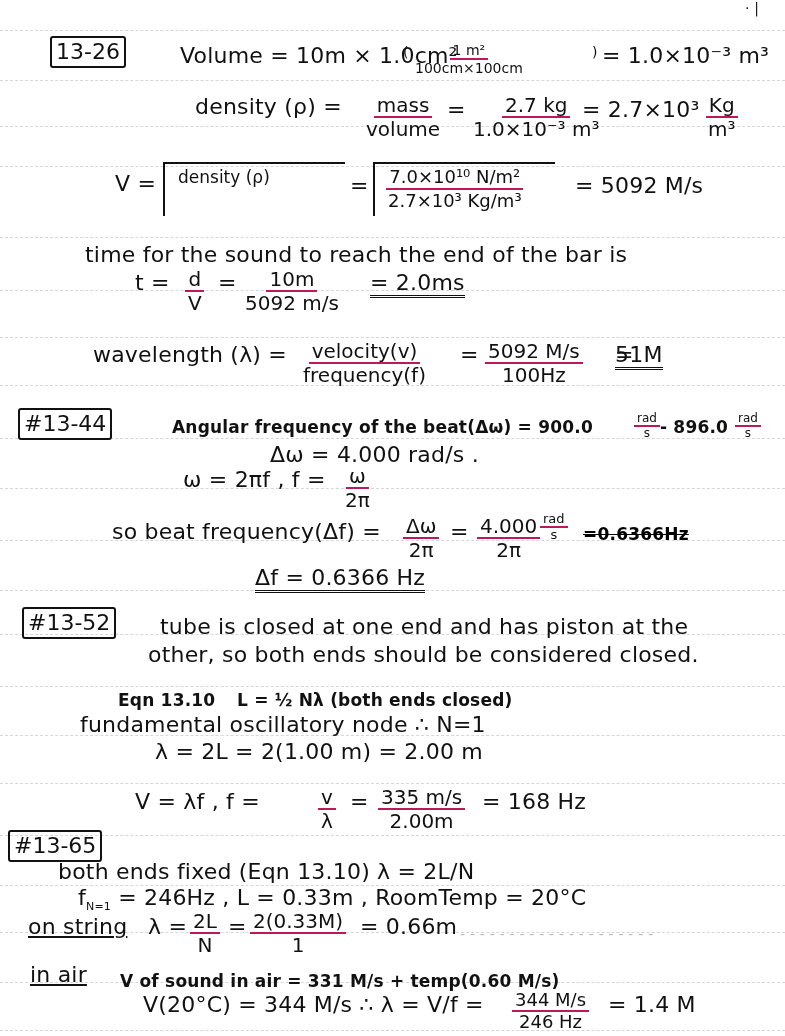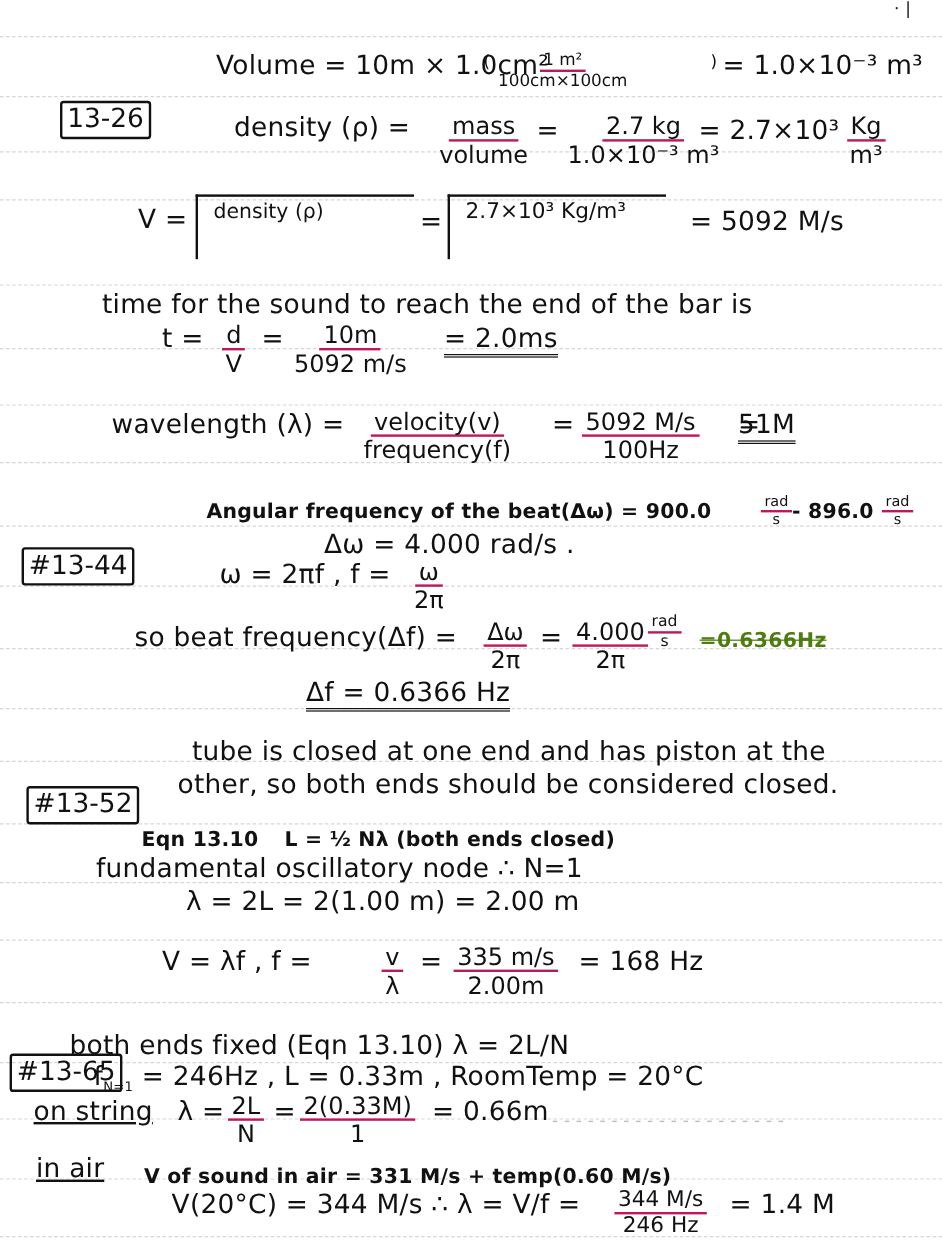--- a/index.html
+++ b/index.html
@@ -28,40 +28,39 @@
   .sm { font-size: 17px; font-weight: bold; }
   .xs { font-size: 14px; }
   .box {
     position: absolute;
     border: 2px solid #111;
     border-radius: 3px;
     font-size: 22px;
     line-height: 28px;
     padding: 0 4px;
     white-space: nowrap;
-    margin-top: 48px;
   }
   .frac {
     position: absolute;
     display: inline-flex;
     flex-direction: column;
     align-items: center;
     font-size: 20px;
     line-height: 22px;
   }
   .frac .num { border-bottom: 2px solid #be185d; padding: 0 3px; text-align: right; }
   .frac .den { padding: 0 3px; }
   .u1 { text-decoration: underline; }
   .u2 { border-bottom: 3px double #111; }
   .sqrt {
     position: absolute;
     border-left: 2px solid #111;
     border-top: 2px solid #111;
   }
-  .strike { text-decoration: line-through; color: #4d7c0f; }
+  .strike { text-decoration: line-through; color: #000000; }
   .smudge { color: #bbb; }
 </style>
 </head>
 <body>
 
 <div id="page">
 
   <div class="rule" style="top:30px"></div>
   <div class="rule" style="top:80px"></div>
   <div class="rule" style="top:126px"></div>
@@ -115,20 +114,21 @@
     </div>
 
     <div class="t" style="left:115px;top:172px">V =</div>
     <div class="sqrt" style="left:163px;top:162px;width:180px;height:52px"></div>
     <div class="frac" style="left:175px;top:166px;font-size:17px">
       <span class="den">density (ρ)</span>
     </div>
     <div class="t" style="left:350px;top:174px">=</div>
     <div class="sqrt" style="left:373px;top:162px;width:180px;height:52px"></div>
     <div class="frac" style="left:385px;top:166px;font-size:18px">
+      <span class="num">7.0×10¹⁰ N/m²</span>
       <span class="den">2.7×10³ Kg/m³</span>
     </div>
     <div class="t" style="left:575px;top:174px">= 5092 M/s</div>
 
     <div class="t" style="left:85px;top:243px">time for the sound to reach the end of the bar is</div>
     <div class="t" style="left:135px;top:271px">t =</div>
     <div class="frac" style="left:185px;top:268px">
       <span class="num">d</span>
       <span class="den">V</span>
     </div>

